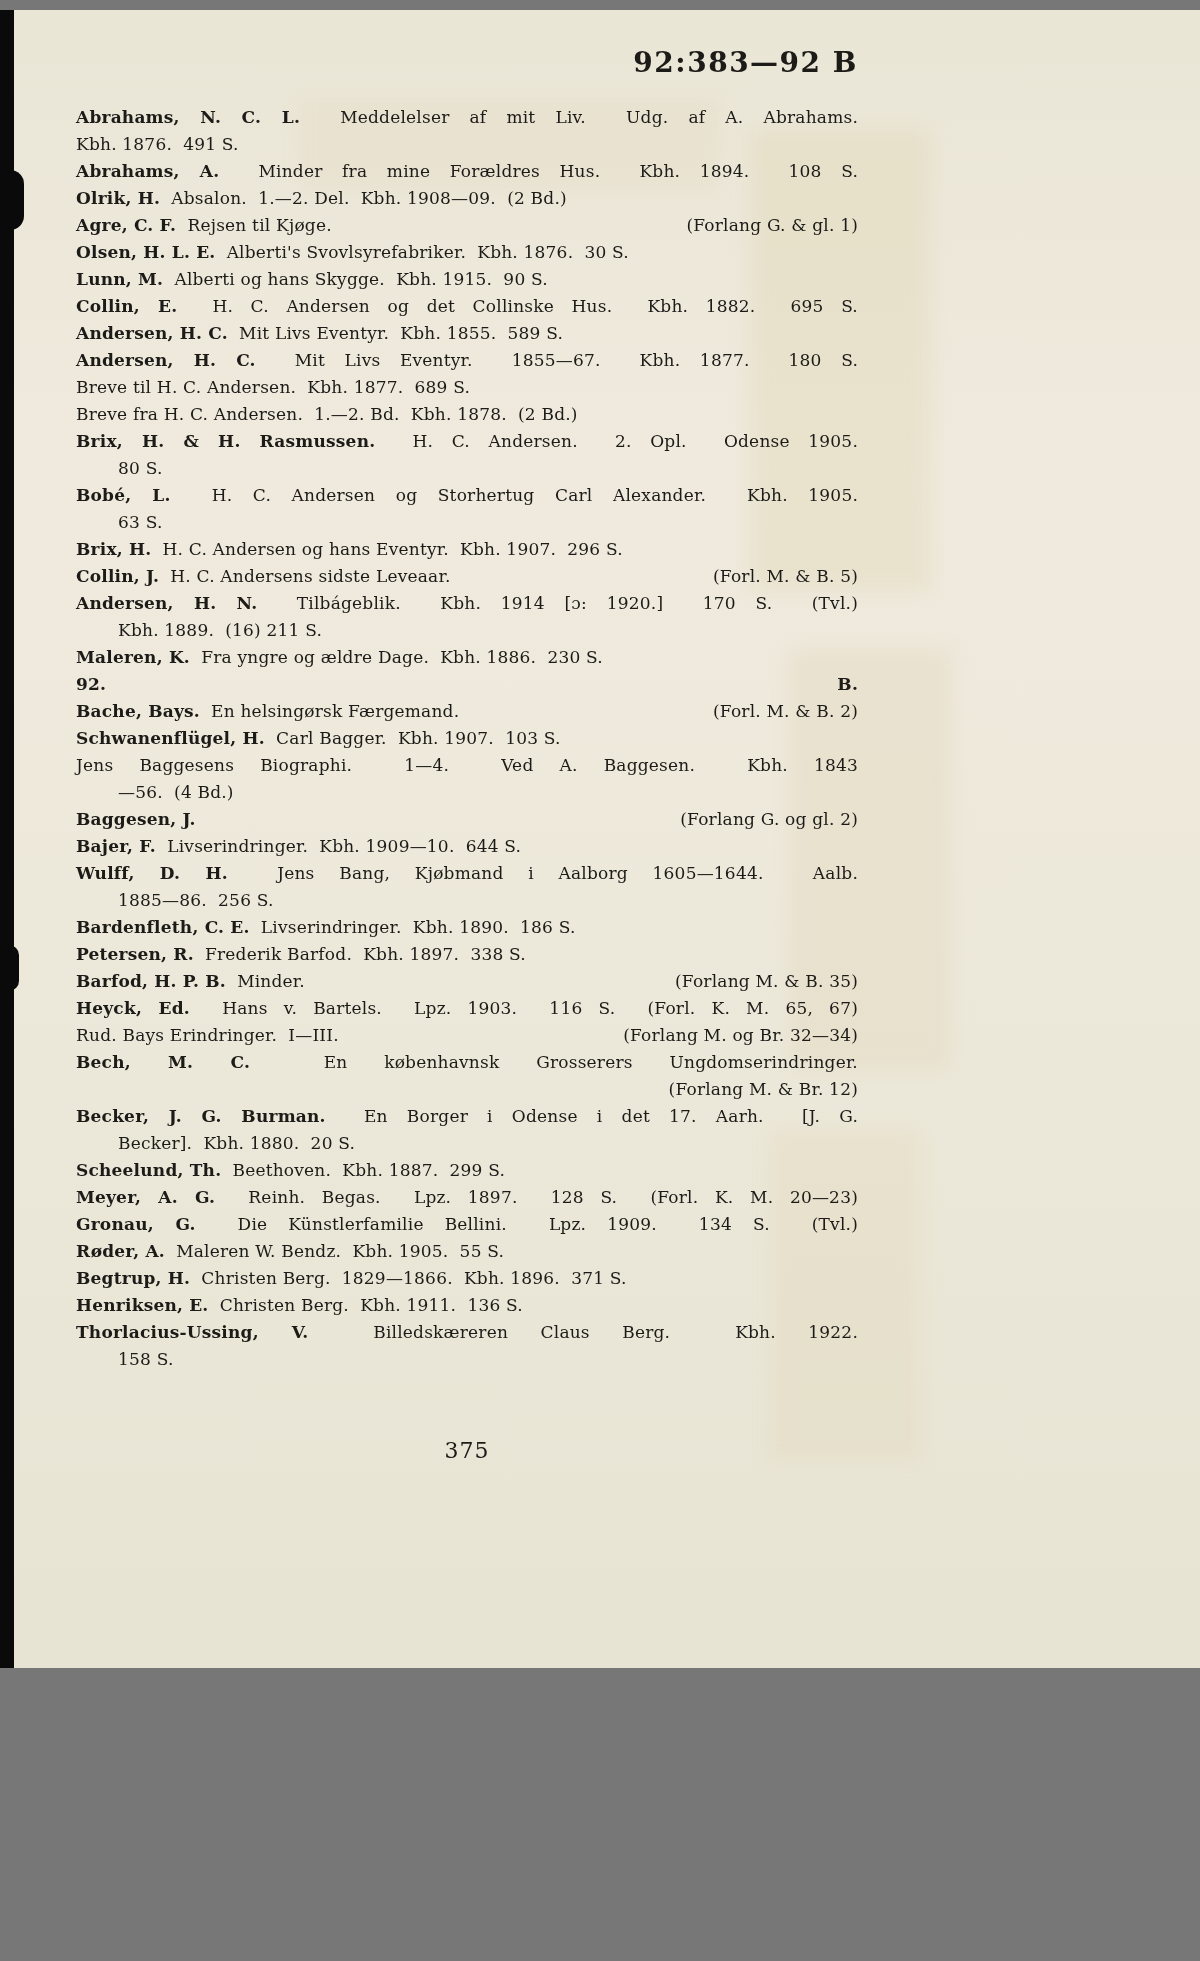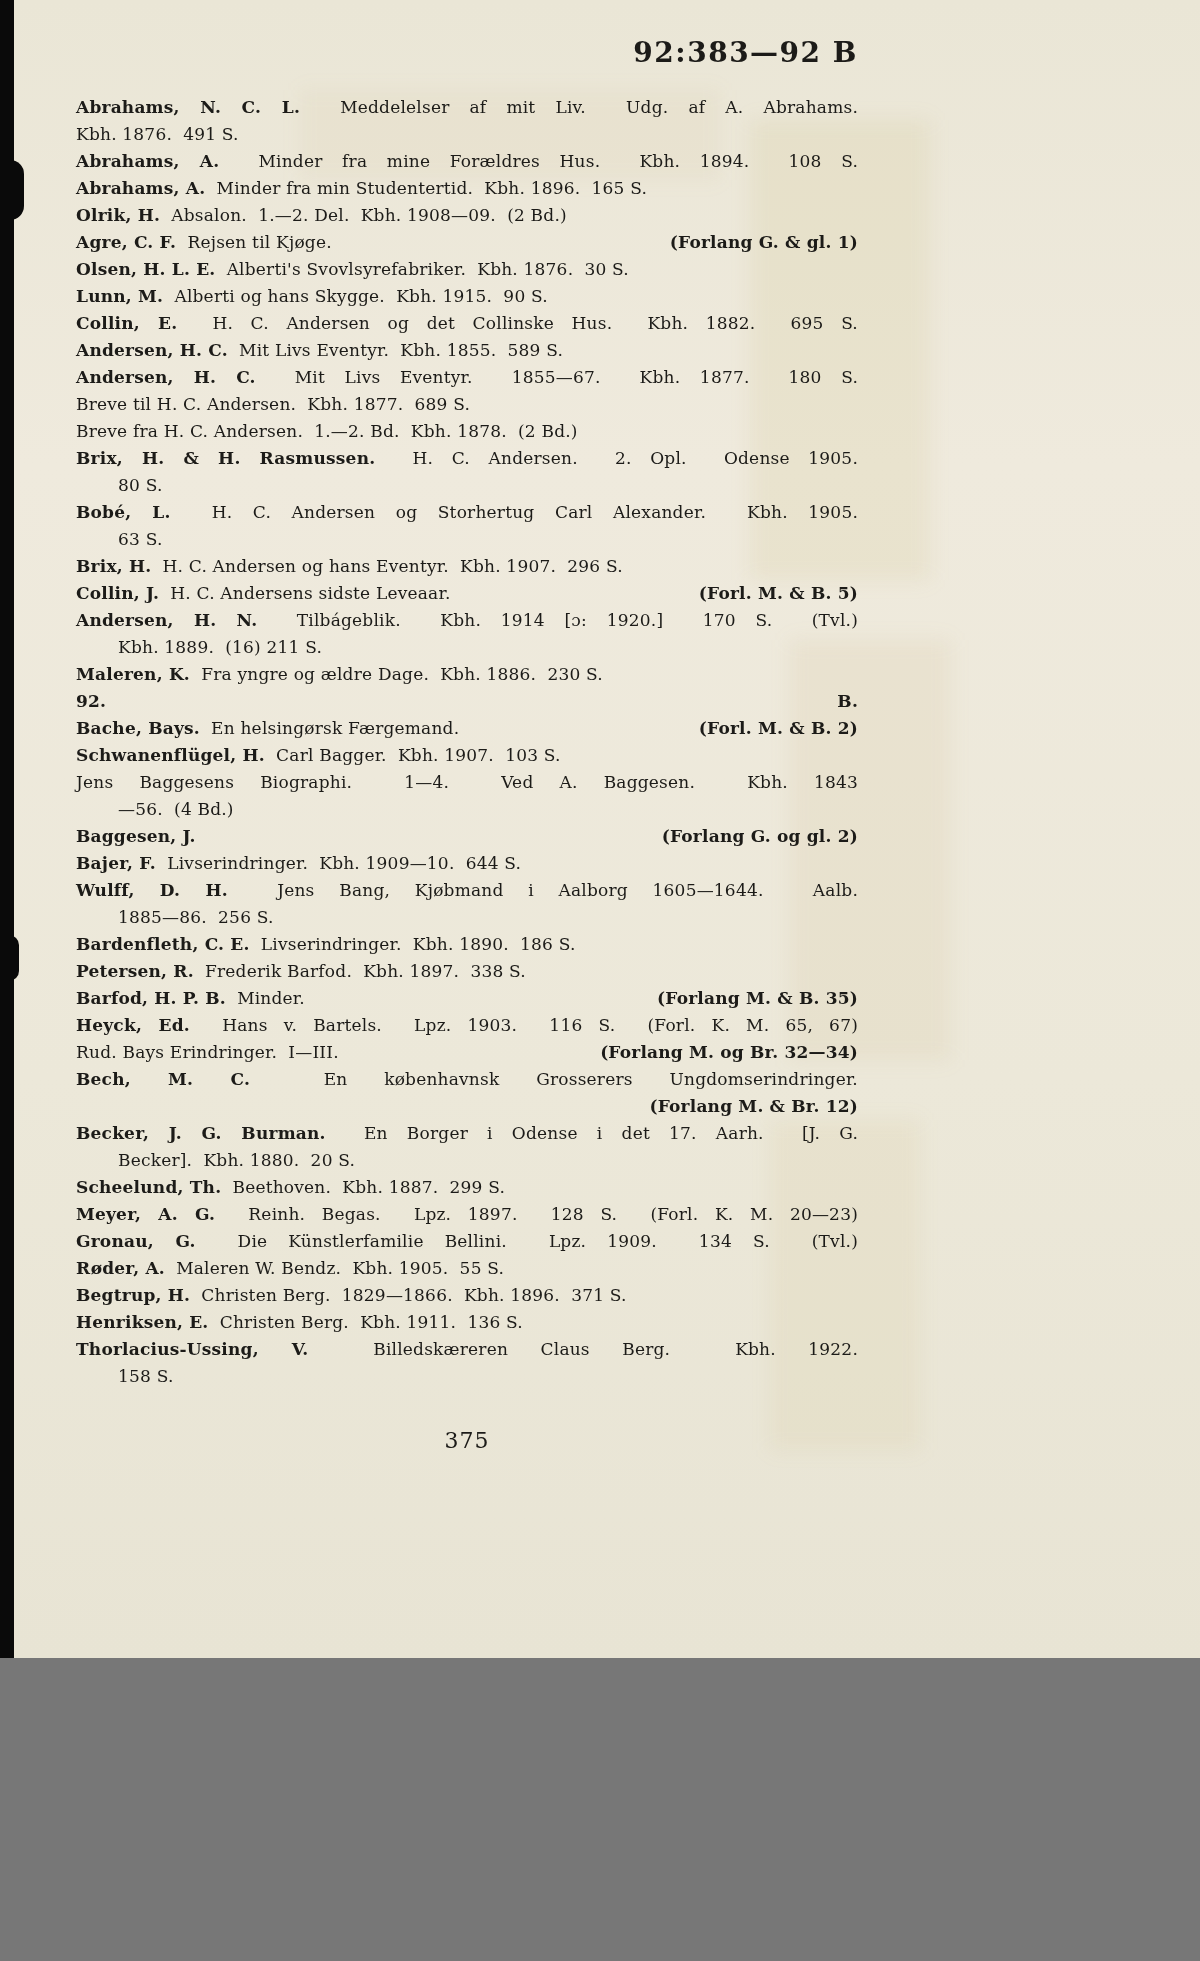--- a/index.html
+++ b/index.html
@@ -1,20 +1,20 @@
 <!DOCTYPE html>
 <html><head>
 <meta charset="utf-8">
 <style>
   html, body { margin: 0; padding: 0; background: #777; }
   .page {
     position: relative;
     width: 1200px;
     height: 1658px;
-    margin: 0 auto;
+    margin: 10px auto;
     background: linear-gradient(180deg, #eae6d6 0%, #efeadd 28%, #ece8d9 65%, #e8e4d4 100%);
     overflow: hidden;
     font-family: "DejaVu Serif", "Liberation Serif", serif;
     color: #1c1b18;
   }
   
   .gutter {
     position: absolute; left: 0; top: 0; width: 14px; height: 100%;
     background: #0a0a0a;
   }
@@ -55,21 +55,21 @@
     text-align: justify;
     text-align-last: justify;
   }
   .line.indent { padding-left: 42px; }
   .line.has-right {
     display: flex;
     justify-content: space-between;
     align-items: flex-start;
   }
   .line .left { white-space: nowrap; }
-  .line .right { white-space: nowrap; font-weight: bold; }
+  .line .right { white-space: nowrap; }
   .page-number {
     position: absolute; top: 1428px; left: 76px; width: 782px;
     text-align: center;
     font-size: 22px;
     letter-spacing: 1px;
   }
 </style>
 </head>
 <body>
 
@@ -83,21 +83,20 @@
   <div class="gutter-bump-1"></div>
   <div class="gutter-bump-2"></div>
 
   <div class="header-number">92:383—92 B</div>
 
   <div class="text-block">
 
   <div class="line justified"><span class="left"><strong>Abrahams, N. C. L.</strong><span>&nbsp; Meddelelser af mit Liv.&nbsp; Udg. af A. Abrahams.</span></span></div>
       <div class="line"><span class="left"><span>Kbh. 1876.&nbsp; 491 S.</span></span></div>
       <div class="line justified"><span class="left"><strong>Abrahams, A.</strong><span>&nbsp; Minder fra mine Forældres Hus.&nbsp; Kbh. 1894.&nbsp; 108 S.</span></span></div>
-      <div class="line"><span class="left"><strong>Abrahams, A.</strong><span>&nbsp; Minder fra min Studentertid.&nbsp; Kbh. 1896.&nbsp; 165 S.</span></span></div>
       <div class="line"><span class="left"><strong>Olrik, H.</strong><span>&nbsp; Absalon.&nbsp; 1.—2. Del.&nbsp; Kbh. 1908—09.&nbsp; (2 Bd.)</span></span></div>
       <div class="line has-right">
         <span class="left"><strong>Agre, C. F.</strong><span>&nbsp; Rejsen til Kjøge.</span></span>
         <span class="right">(Forlang G. &amp; gl. 1)</span>
       </div>
       <div class="line"><span class="left"><strong>Olsen, H. L. E.</strong><span>&nbsp; Alberti's Svovlsyrefabriker.&nbsp; Kbh. 1876.&nbsp; 30 S.</span></span></div>
       <div class="line"><span class="left"><strong>Lunn, M.</strong><span>&nbsp; Alberti og hans Skygge.&nbsp; Kbh. 1915.&nbsp; 90 S.</span></span></div>
       <div class="line justified"><span class="left"><strong>Collin, E.</strong><span>&nbsp; H. C. Andersen og det Collinske Hus.&nbsp; Kbh. 1882.&nbsp; 695 S.</span></span></div>
       <div class="line"><span class="left"><strong>Andersen, H. C.</strong><span>&nbsp; Mit Livs Eventyr.&nbsp; Kbh. 1855.&nbsp; 589 S.</span></span></div>
       <div class="line justified"><span class="left"><strong>Andersen, H. C.</strong><span>&nbsp; Mit Livs Eventyr.&nbsp; 1855—67.&nbsp; Kbh. 1877.&nbsp; 180 S.</span></span></div>

